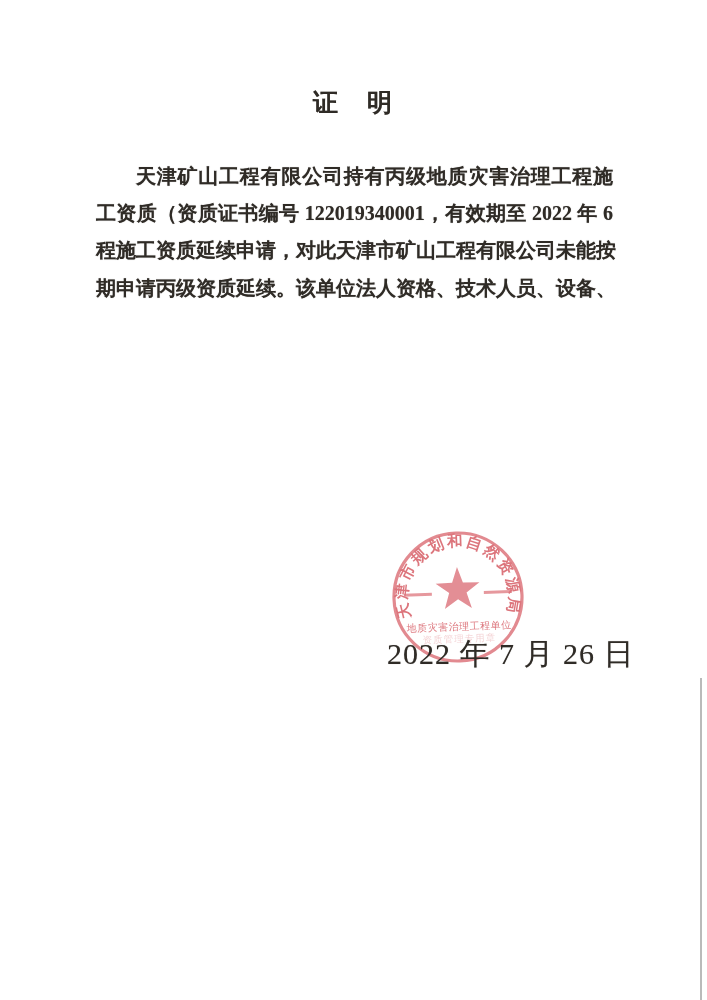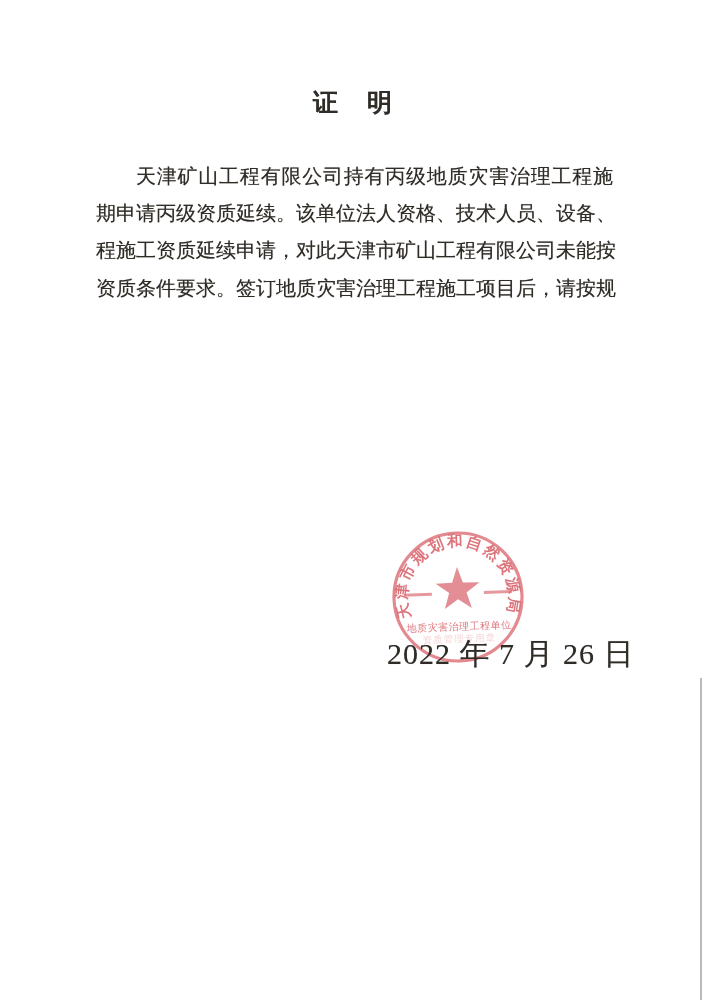--- a/index.html
+++ b/index.html
@@ -31,20 +31,21 @@
     width: 517px;
     font-size: 20px;
     line-height: 37.2px;
     text-shadow: 0 0 0.7px rgba(40,36,30,0.5);
   }
   .body-line {
     text-align: justify;
     text-align-last: justify;
     text-justify: inter-character;
     white-space: nowrap;
+    font-weight: bold;
   }
   .body-line.first { text-indent: 2em; }
   .body-line.last { text-align-last: left; }
   .seal {
     position: absolute;
     left: 388px;
     top: 527px;
     width: 140px;
     height: 140px;
     transform: rotate(-2deg);
@@ -80,23 +81,23 @@
 </style>
 </head>
 <body>
 
 <div class="page">
 
   <div class="doc-title">证　明</div>
 
   <div class="body-text">
     <div class="body-line first">天津矿山工程有限公司持有丙级地质灾害治理工程施</div>
+    <div class="body-line">工资质（资质证书编号 122019340001，有效期至 2022 年 6</div>
+    <div class="body-line">程施工资质延续申请，对此天津市矿山工程有限公司未能按</div>
     <div class="body-line">期申请丙级资质延续。该单位法人资格、技术人员、设备、</div>
-    <div class="body-line">程施工资质延续申请，对此天津市矿山工程有限公司未能按</div>
-    <div class="body-line">资质条件要求。签订地质灾害治理工程施工项目后，请按规</div>
   </div>
 
   <svg class="seal" viewBox="0 0 140 140" xmlns="http://www.w3.org/2000/svg" aria-hidden="true">
     <circle cx="70" cy="70" r="64" fill="none" stroke="#d8636b" stroke-width="3.2" opacity="0.85"></circle>
     <path id="seal-arc" d="M 22.06,87.34 A 51 51 0 1 1 117.94,87.34" fill="none"></path>
     <text class="ring-label">
       <textPath href="#seal-arc" startOffset="50%" text-anchor="middle">天津市规划和自然资源局</textPath>
     </text>
     <polygon points="70,40 75.4,55.6 91.9,55.9 78.7,65.8 83.5,81.6 70,72.2 56.5,81.6 61.3,65.8 48.1,55.9 64.6,55.6" fill="#d8636b" opacity="0.82"></polygon>
     <rect x="16" y="64.8" width="28" height="3" fill="#d8636b" opacity="0.75"></rect>

